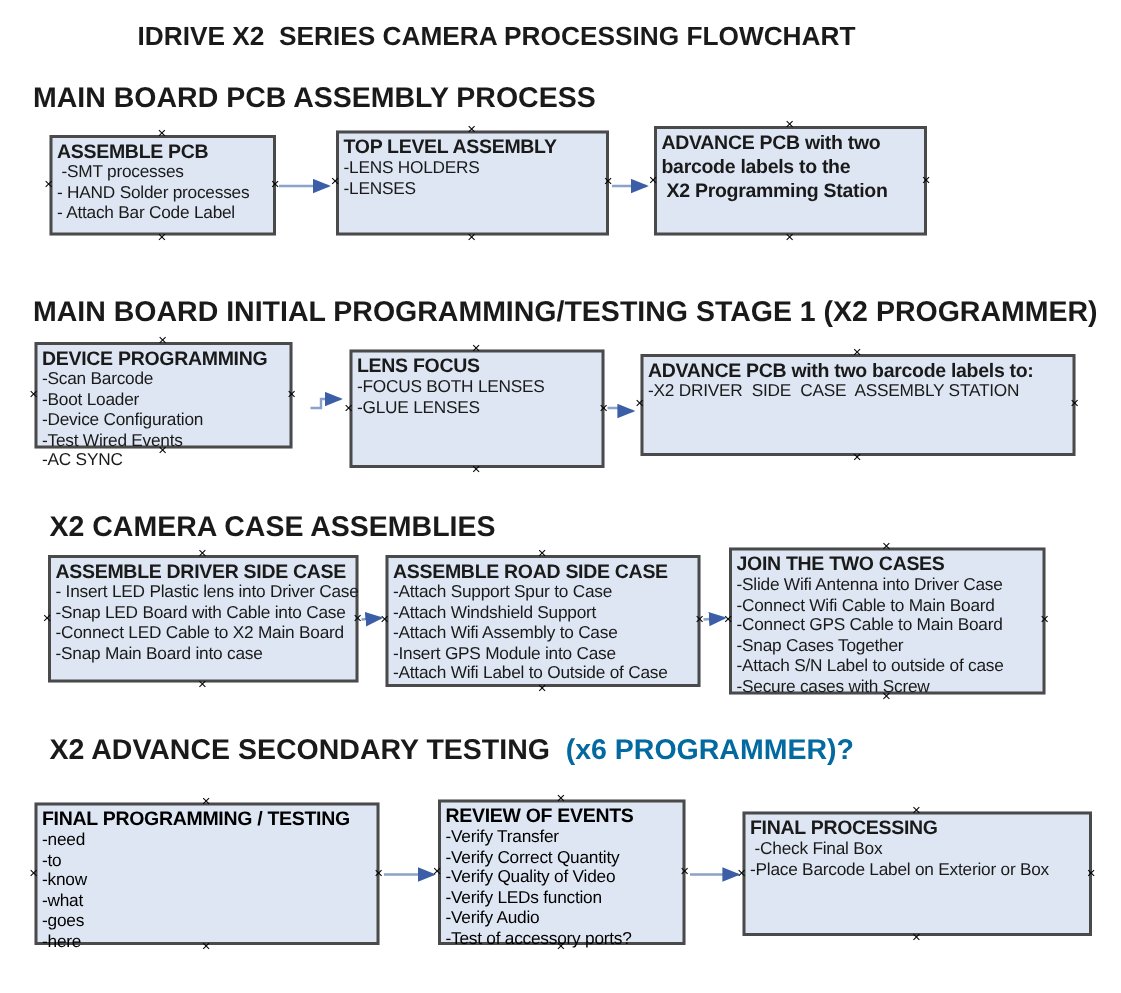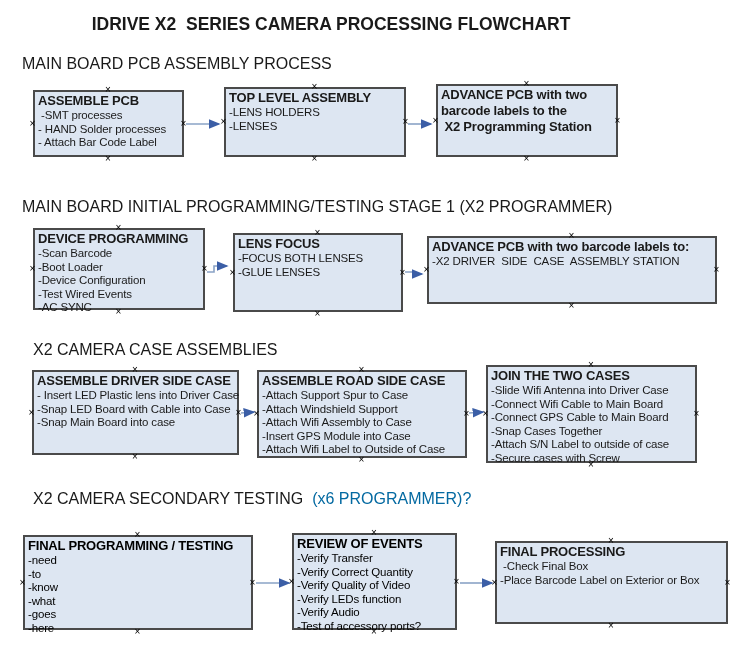--- a/index.html
+++ b/index.html
@@ -6,21 +6,21 @@
   body {
     width:747px; height:662px; position:relative; overflow:hidden;
     background:#ffffff; color:#1a1a1a;
     font-family:"Liberation Sans", sans-serif;
   }
   .page-title {
     position:absolute; top:14px; left:0; width:662px; text-align:center;
     font-size:17.5px; font-weight:bold; white-space:pre; letter-spacing:0;
   }
   .sec-h {
-    position:absolute; font-size:16px; font-weight:normal; white-space:pre;
+    position:absolute; font-size:19px; font-weight:bold; white-space:pre;
   }
   .sec-h .red-part { color:#0369a1; }
   .box {
     position:absolute; box-sizing:border-box;
     background:#dde6f2; border:2px solid #4a4a4a;
     padding:1px 2px 0 3px; overflow:visible;
   }
   .bt {
     font-size:13px; font-weight:bold; line-height:16px;
     white-space:pre; letter-spacing:-0.2px;
@@ -74,21 +74,21 @@
     <i class="anchor ab"></i>
     <i class="anchor al"></i>
     <i class="anchor ar"></i>
   <div class="bt">ADVANCE PCB with two
 barcode labels to the
  X2 Programming Station</div>
 </div>
 
 <div class="sec-h" style="left:22px;top:198px">MAIN BOARD INITIAL PROGRAMMING/TESTING STAGE 1 (X2 PROGRAMMER)</div>
 
-<div class="box" style="left:33px;top:228px;width:172px;height:82px">
+<div class="box" style="left:23px;top:228px;width:172px;height:71px">
   <i class="anchor at"></i>
     <i class="anchor ab"></i>
     <i class="anchor al"></i>
     <i class="anchor ar"></i>
   <div class="bt">DEVICE PROGRAMMING</div>
   <div class="bi">-Scan Barcode</div>
   <div class="bi">-Boot Loader</div>
   <div class="bi">-Device Configuration</div>
   <div class="bi">-Test Wired Events</div>
   <div class="bi">-AC SYNC</div>
@@ -116,20 +116,21 @@
 <div class="sec-h" style="left:33px;top:341px">X2 CAMERA CASE ASSEMBLIES</div>
 
 <div class="box" style="left:32px;top:370px;width:207px;height:85px">
   <i class="anchor at"></i>
     <i class="anchor ab"></i>
     <i class="anchor al"></i>
     <i class="anchor ar"></i>
   <div class="bt">ASSEMBLE DRIVER SIDE CASE</div>
   <div class="bi">- Insert LED Plastic lens into Driver Case</div>
   <div class="bi">-Snap LED Board with Cable into Case</div>
+  <div class="bi">-Connect LED Cable to X2 Main Board</div>
   <div class="bi">-Snap Main Board into case</div>
 </div>
 
 <div class="box" style="left:257px;top:370px;width:210px;height:88px">
   <i class="anchor at"></i>
     <i class="anchor ab"></i>
     <i class="anchor al"></i>
     <i class="anchor ar"></i>
   <div class="bt">ASSEMBLE ROAD SIDE CASE</div>
   <div class="bi">-Attach Support Spur to Case</div>
@@ -146,21 +147,21 @@
     <i class="anchor ar"></i>
   <div class="bt">JOIN THE TWO CASES</div>
   <div class="bi">-Slide Wifi Antenna into Driver Case</div>
   <div class="bi">-Connect Wifi Cable to Main Board</div>
   <div class="bi">-Connect GPS Cable to Main Board</div>
   <div class="bi">-Snap Cases Together</div>
   <div class="bi">-Attach S/N Label to outside of case</div>
   <div class="bi">-Secure cases with Screw</div>
 </div>
 
-<div class="sec-h" style="left:33px;top:490px"><span>X2 CAMERA SECONDARY TESTING </span><span class="red-part"> (x6 PROGRAMMER)?</span></div>
+<div class="sec-h" style="left:33px;top:490px"><span>X2 ADVANCE SECONDARY TESTING </span><span class="red-part"> (x6 PROGRAMMER)?</span></div>
 
 <div class="box red" style="left:23px;top:535px;width:230px;height:95px">
   <i class="anchor at"></i>
     <i class="anchor ab"></i>
     <i class="anchor al"></i>
     <i class="anchor ar"></i>
   <div class="bt">FINAL PROGRAMMING / TESTING</div>
   <div class="bi">-need</div>
   <div class="bi">-to</div>
   <div class="bi">-know</div>

